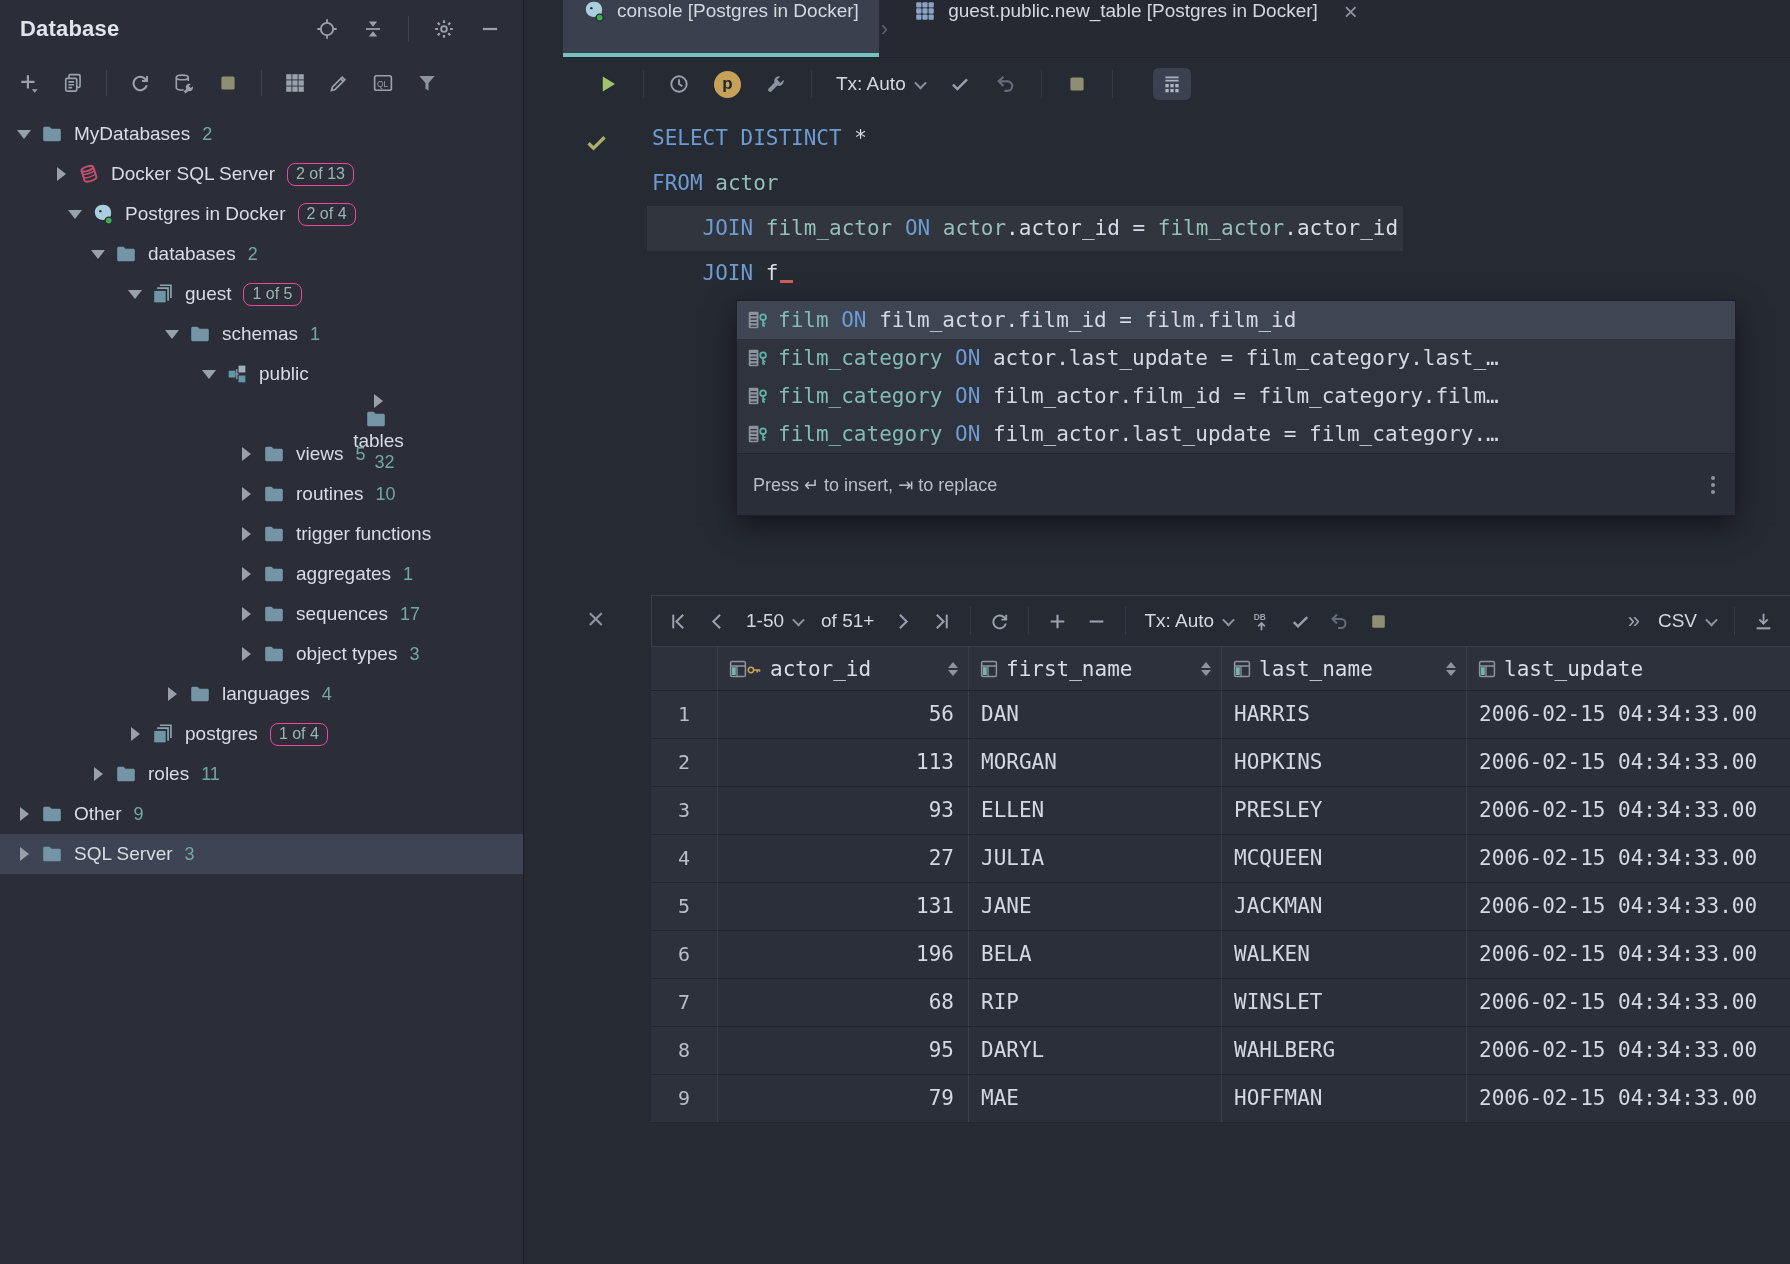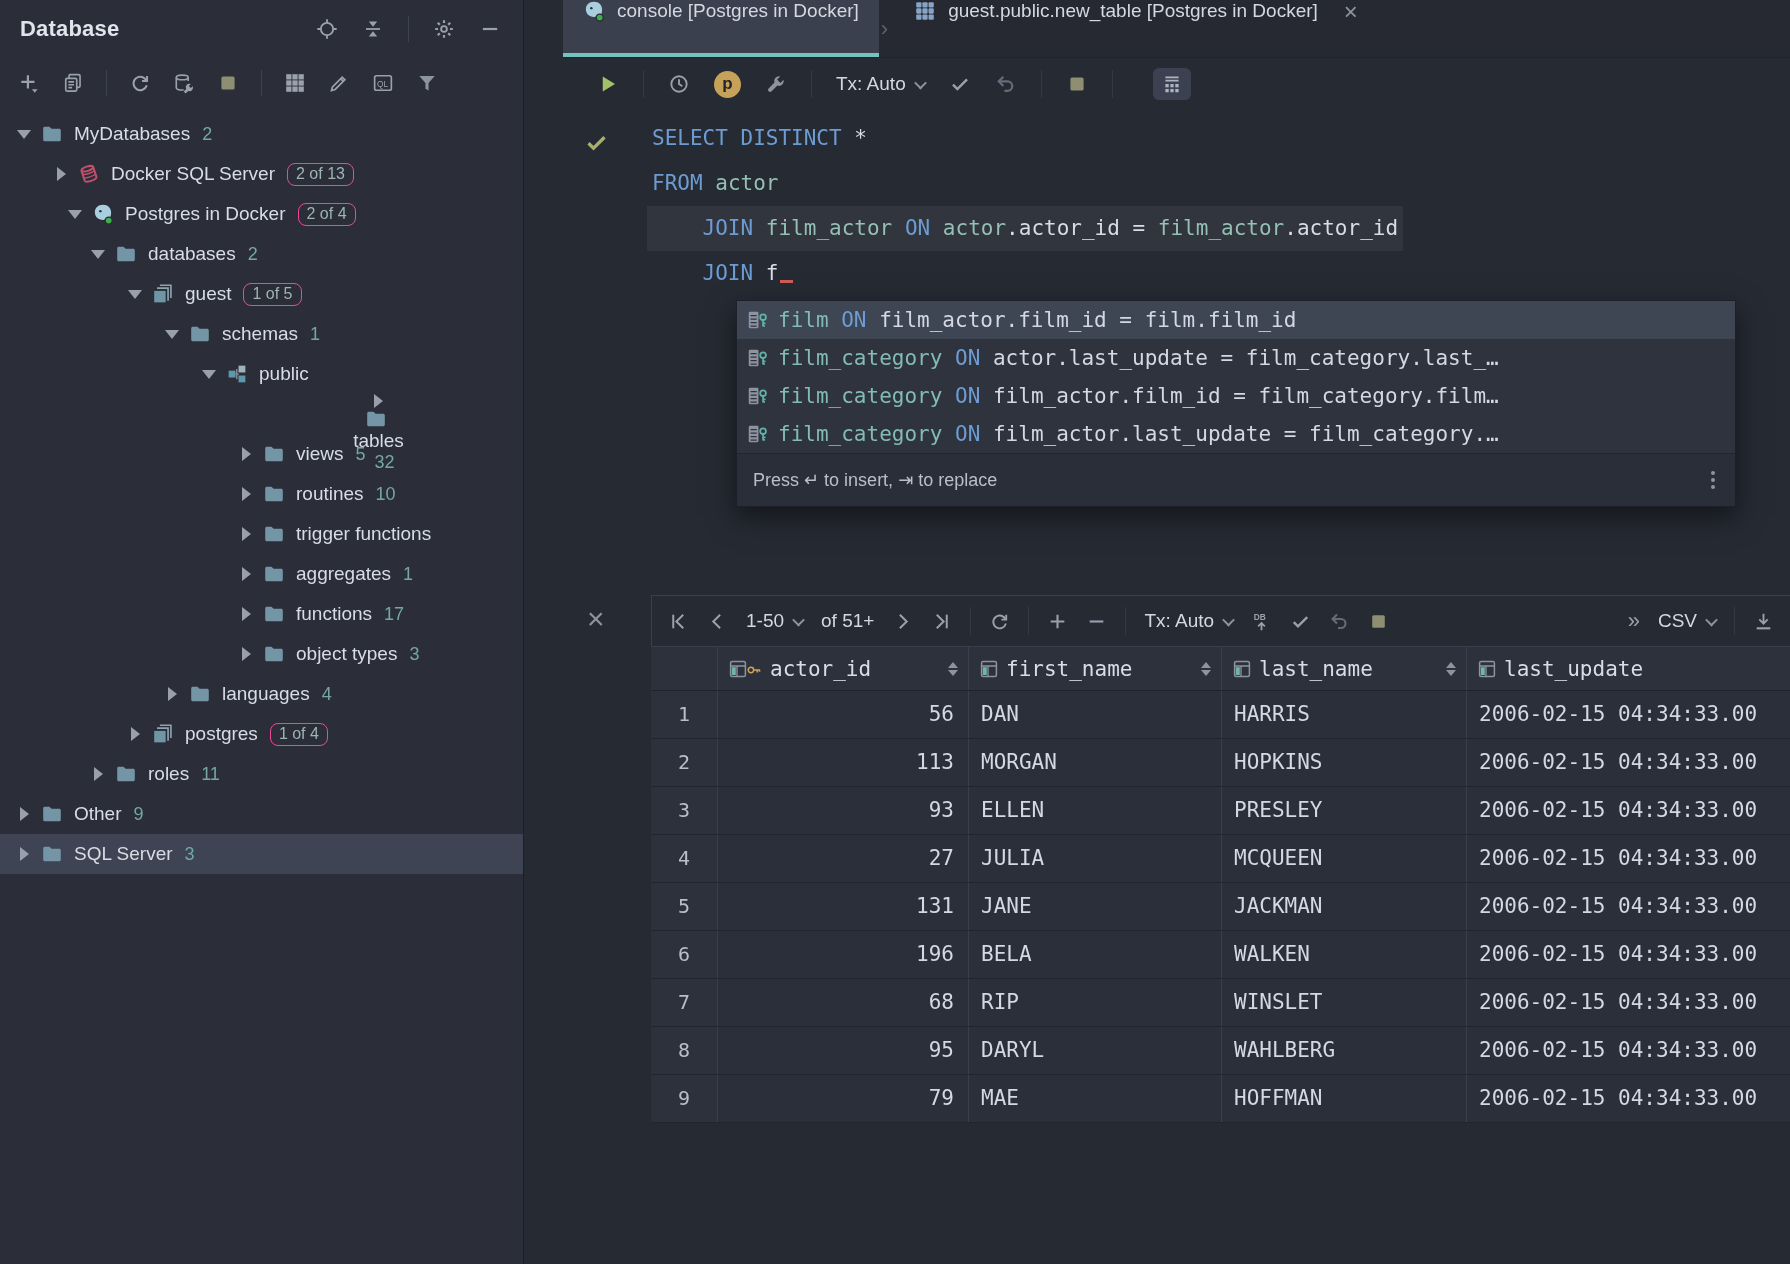--- a/index.html
+++ b/index.html
@@ -59,21 +59,21 @@
 
   
   .popup { position:absolute; left:173px; top:190px; width:1000px; background:#2f333e; border:1px solid #1d2029; box-shadow:0 10px 26px rgba(0,0,0,.5); z-index:5; }
   .pop-item { height:38px; display:flex; align-items:center; padding:0 10px; font-size:21px; white-space:pre; overflow:hidden; }
   .pop-item.sel { background:#3e4553; }
   .pop-icon { width:22px; height:22px; margin-right:9px; flex:none; }
   .pop-icon svg { width:100%; height:100%; }
   .pop-name { color:#82bcb4; }
   .pop-kw { color:#6d9cd3; }
   .pop-cond { color:#d3d8e2; }
-  .pop-footer { height:53px; display:flex; align-items:center; padding:0 16px; background:#2a2e38; border-top:1px solid #222630; font-family:"Liberation Sans",sans-serif; font-size:18px; color:#b9bfc9; }
+  .pop-footer { height:62px; display:flex; align-items:center; padding:0 16px; background:#2a2e38; border-top:1px solid #222630; font-family:"Liberation Sans",sans-serif; font-size:18px; color:#b9bfc9; }
   .kebab { margin-left:auto; display:flex; flex-direction:column; gap:3px; padding:4px; }
   .kebab i { width:4px; height:4px; border-radius:50%; background:#8d94a0; }
 
   
   .res-close { position:absolute; left:24px; top:494px; color:#8d94a0; font-size:30px; line-height:1; font-family:"Liberation Sans",sans-serif; }
   .results { position:absolute; left:88px; top:485px; right:0; background:#2b2f39; }
   .res-toolbar { height:52px; background:#262a33; border:1px solid #3a3f4b; border-right:none; display:flex; align-items:center; gap:18px; padding:0 16px; font-size:19px; font-family:"Liberation Sans",sans-serif; }
   .res-toolbar .tico { width:21px; height:21px; }
   .pg-text { color:#d3d8e1; display:flex; align-items:center; }
   .right-group { margin-left:auto; display:flex; align-items:center; gap:18px; }
@@ -360,21 +360,21 @@
         </div>
         <div class="tree-row" style="padding-left: 234px;">
           <span class="tw tw-col">
             <i></i>
           </span>
           <span class="tico tree-ico">
             <svg viewBox="0 0 20 20">
               <path fill="#7495a5" d="M2 4.8C2 4 2.6 3.4 3.4 3.4h4.3l1.9 1.9h7c.8 0 1.4.6 1.4 1.4v8.5c0 .8-.6 1.4-1.4 1.4H3.4c-.8 0-1.4-.6-1.4-1.4z"></path>
             </svg>
           </span>
-          <span class="tree-label">functions</span>
+          <span class="tree-label">sequences</span>
           <span class="count">17</span>
         </div>
         <div class="tree-row" style="padding-left: 234px;">
           <span class="tw tw-col">
             <i></i>
           </span>
           <span class="tico tree-ico">
             <svg viewBox="0 0 20 20">
               <path fill="#7495a5" d="M2 4.8C2 4 2.6 3.4 3.4 3.4h4.3l1.9 1.9h7c.8 0 1.4.6 1.4 1.4v8.5c0 .8-.6 1.4-1.4 1.4H3.4c-.8 0-1.4-.6-1.4-1.4z"></path>
             </svg>

